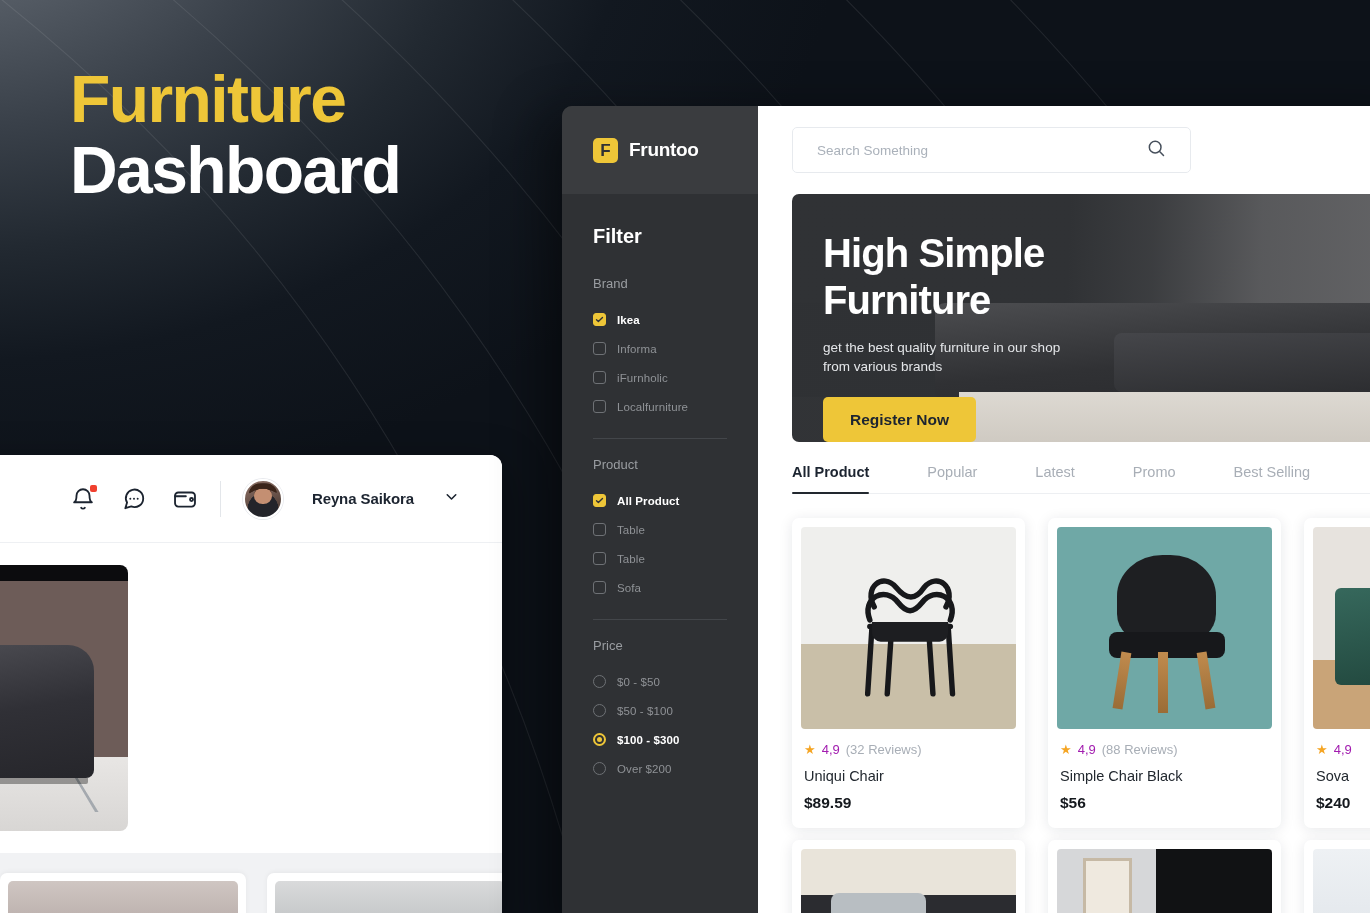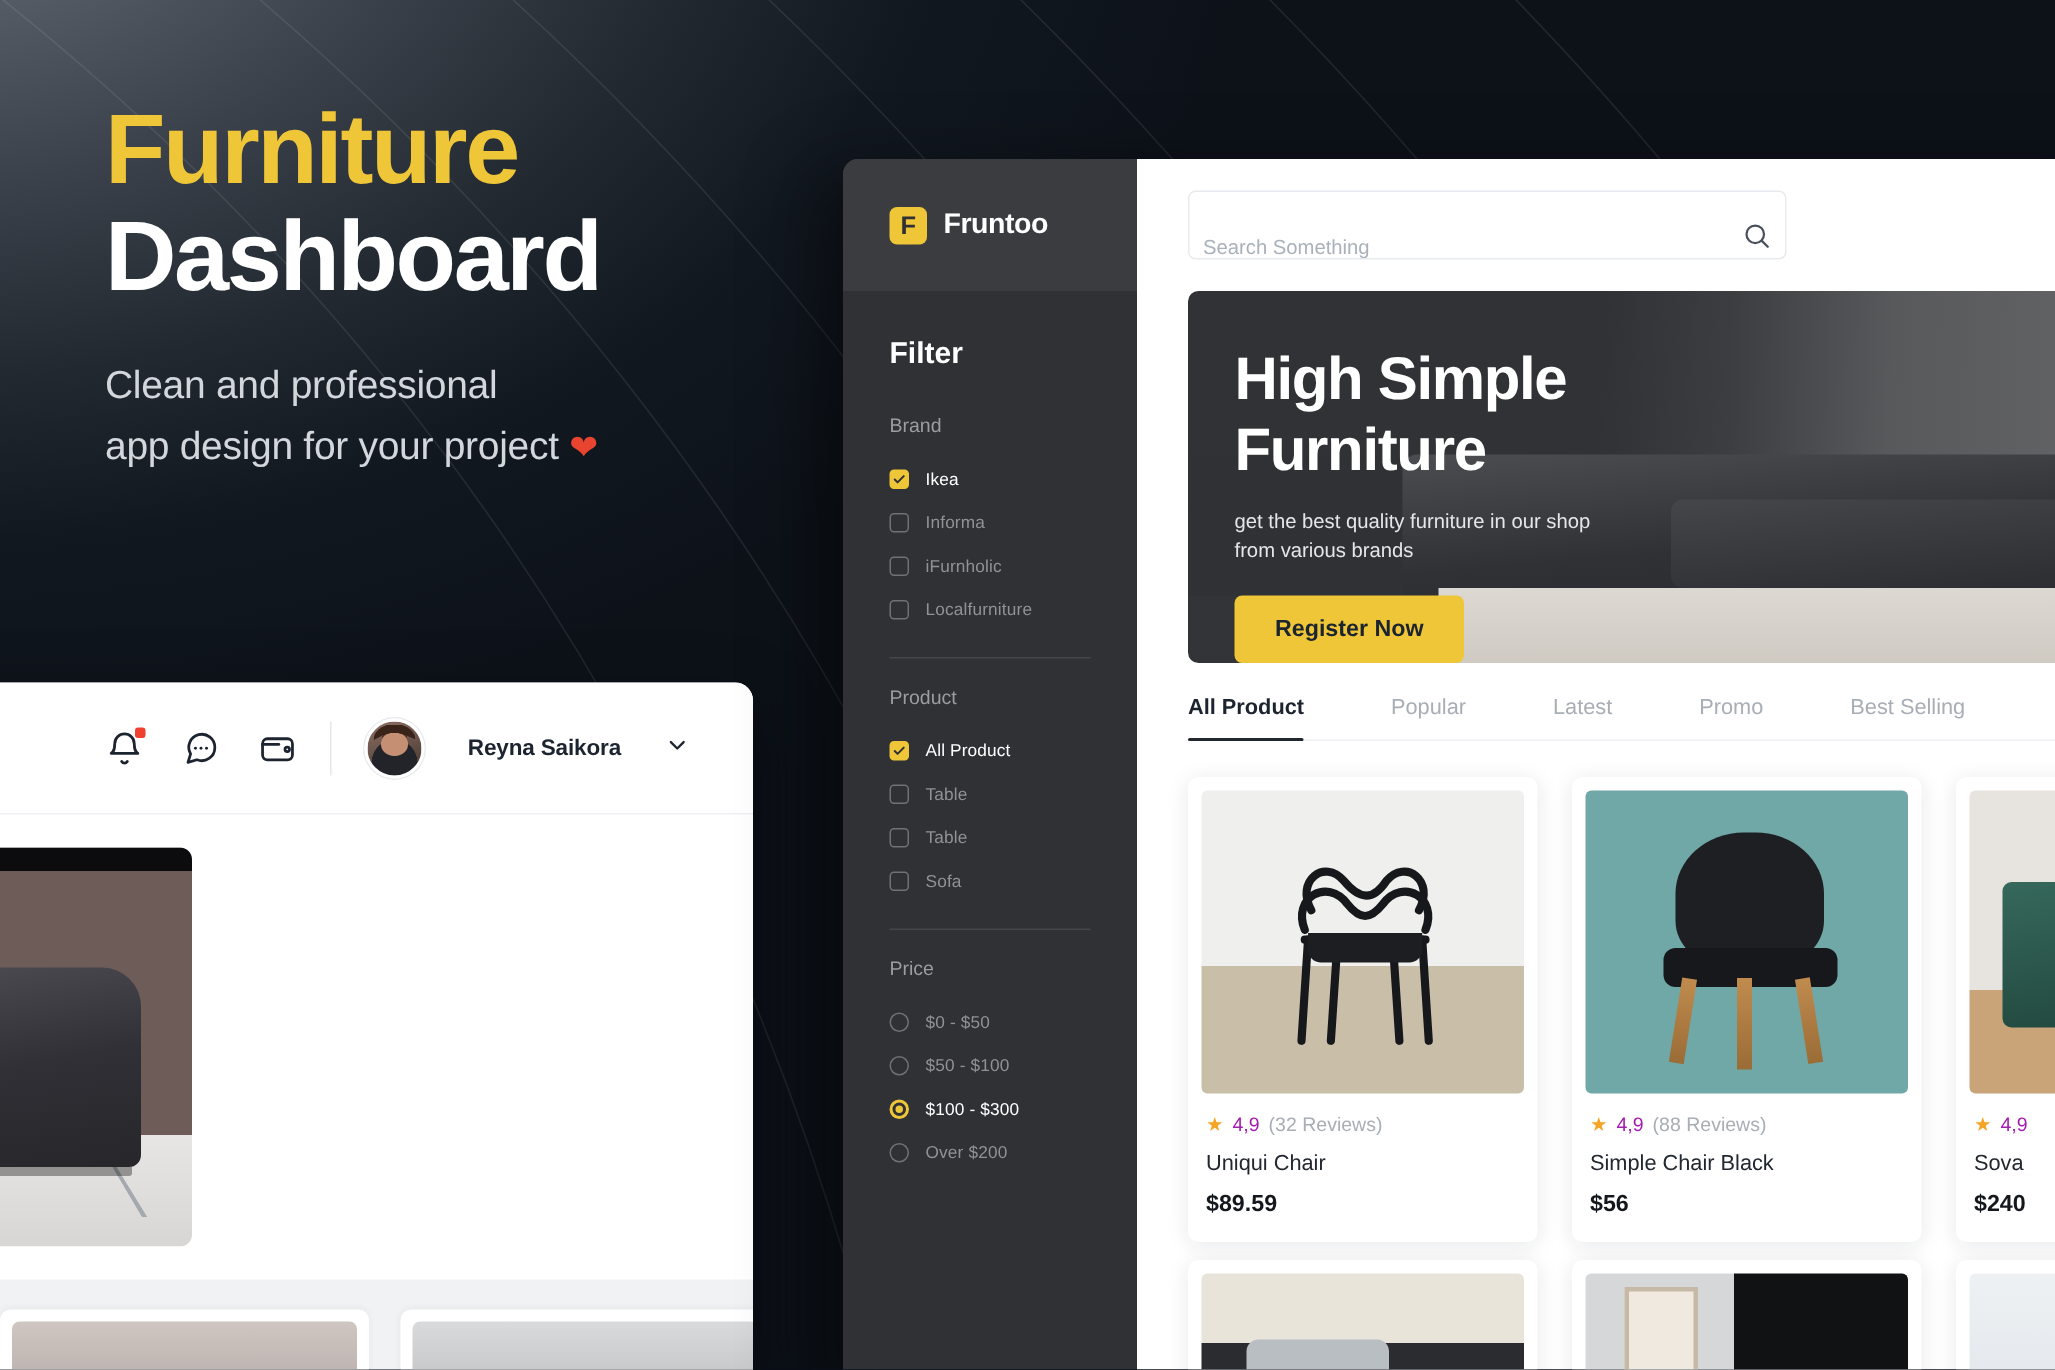--- a/index.html
+++ b/index.html
@@ -154,21 +154,21 @@
     display: flex; align-items: center; justify-content: center;
     font-size: 17px; font-weight: 700; color: #2f3134; line-height: 1;
   }
   .logo-text { font-size: 19px; font-weight: 700; color: #ffffff; letter-spacing: -0.3px; }
 
   .sb-inner { padding: 31px 31px 0 31px; }
   .sb-title { font-size: 20px; font-weight: 700; color: #ffffff; margin-bottom: 28px; }
   .sb-group-label { font-size: 13px; color: #9a9da1; margin-bottom: 14px; }
   .sb-opt { display: flex; align-items: center; gap: 11px; height: 29px; }
   .sb-opt .lbl { font-size: 11.5px; color: #8f9296; letter-spacing: .1px; }
-  .sb-opt.on .lbl { color: #ffffff; font-weight: 400; }
+  .sb-opt.on .lbl { color: #ffffff; font-weight: 700; }
   .cbox {
     width: 13px; height: 13px; border-radius: 3px;
     border: 1.4px solid #6e7175; background: transparent;
     display: flex; align-items: center; justify-content: center; flex: 0 0 13px;
   }
   .sb-opt.on .cbox { background: #eec638; border-color: #eec638; }
   .cbox svg { display: none; }
   .sb-opt.on .cbox svg { display: block; }
   .rbox {
     width: 13px; height: 13px; border-radius: 50%;
@@ -178,21 +178,21 @@
   .sb-opt.on .rbox { border-color: #eec638; border-width: 2px; }
   .rdot { width: 5px; height: 5px; border-radius: 50%; background: #eec638; display: none; }
   .sb-opt.on .rdot { display: block; }
   .sb-sep { height: 1px; background: #43464a; margin: 17px 0 18px 0; }
 
   
   .main { flex: 1; background: #ffffff; display: flex; flex-direction: column; min-width: 0; }
   .topbar { height: 88px; background: #fff; display: flex; align-items: center; padding: 0 34px; }
   .search {
     width: 399px; height: 46px; border: 1px solid #e7eaee; border-radius: 5px;
-    display: flex; align-items: flex-end; padding: 0 9px; gap: 10px; background: #fff;
+    display: flex; align-items: center; padding: 0 24px; gap: 10px; background: #fff;
   }
   .search input {
     flex: 1; border: 0; outline: 0; font-size: 13.5px; color: #47505c;
     font-family: "Liberation Sans", sans-serif; background: transparent;
   }
   .search input::placeholder { color: #aab1ba; }
   .search .mag { color: #47505c; flex: 0 0 20px; }
 
   .content { flex: 1; padding: 0 34px; overflow: hidden; }
 
@@ -304,25 +304,20 @@
       <path d="M 360 -370 Q 1150 80 1400 980"></path>
       <path d="M 520 -380 Q 1300 70 1560 980"></path>
     </g>
   </svg>
 
   <div class="hero">
     <h1>
       <span class="accent">Furniture</span><br>
       <span>Dashboard</span><br>
     </h1>
-    <div class="sub">
-      <span>Clean and professional</span><br>
-      <span>app design for your project</span>
-      <span class="heart">❤</span>
-    </div>
   </div>
 
   <div class="left-card">
     <div class="lc-topbar">
       <div class="lc-icons">
         <div class="icon-btn">
           <svg viewBox="0 0 24 24" width="26" height="26" fill="none" stroke="currentColor" stroke-width="1.7" stroke-linecap="round" stroke-linejoin="round">
             <path d="M18 9A6 6 0 0 0 6 9c0 5-2.2 6-2.2 6h16.4S18 14 18 9"></path>
             <path d="M13.7 20a2 2 0 0 1-3.4 0"></path>
           </svg>

